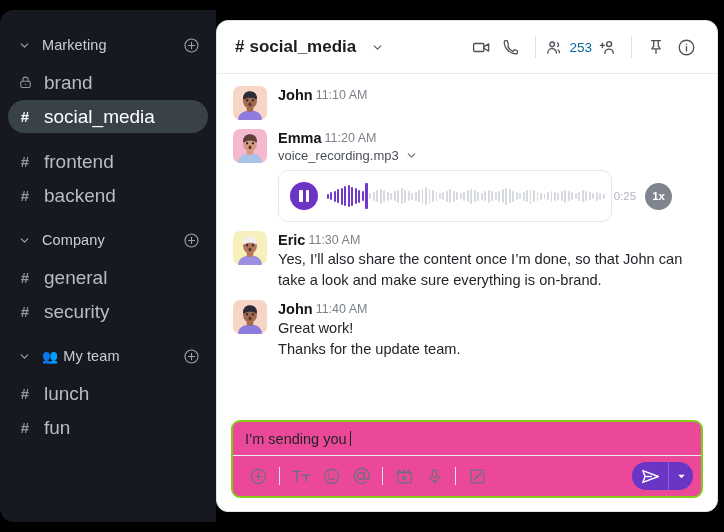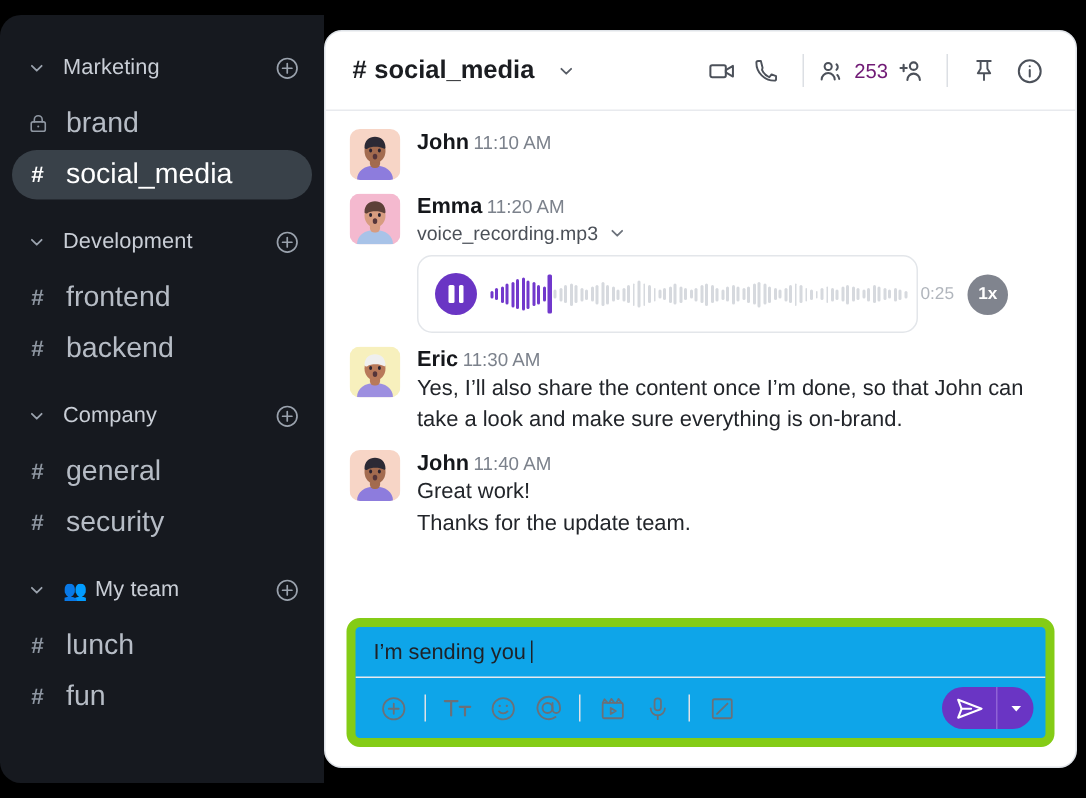--- a/index.html
+++ b/index.html
@@ -105,21 +105,21 @@
     display: flex; align-items: center; gap: 0;
     color: #4c515a;
   }
   .ch-actions .hbtn {
     width: 30px; height: 30px;
     display: flex; align-items: center; justify-content: center;
     cursor: pointer;
   }
   .hsep { width: 1px; height: 22px; background: #dcdfe4; margin: 0 9px; }
   .member-group { display: flex; align-items: center; gap: 5px; }
-  .member-count { font-size: 13.5px; color: #701a75; }
+  .member-count { font-size: 13.5px; color: #0369a1; }
 
   
   .messages {
     flex: 1 1 auto;
     padding: 12px 16px 6px 16px;
     overflow: hidden;
   }
   .msg { display: flex; margin-bottom: 9px; }
   .avatar {
     width: 34px; height: 34px; flex: 0 0 34px;
@@ -172,23 +172,23 @@
     background: #80848e;
     color: #fff;
     font-size: 11.5px; font-weight: 700;
     display: flex; align-items: center; justify-content: center;
     cursor: pointer;
   }
 
   
   .composer {
     margin: 0 14px 13px 14px;
-    border: 6px solid #84cc16;
+    border: 2px solid #84cc16;
     border-radius: 9px;
-    background: #0ea5e9;
+    background: #ec4899;
     overflow: hidden;
     flex: 0 0 auto;
   }
   .cinput {
     height: 34px;
     display: flex; align-items: center;
     padding: 0 12px;
     font-size: 14.5px; color: #1f2228;
     border-bottom: 1px solid #e7eaee;
   }
@@ -262,36 +262,20 @@
               <circle cx="12" cy="15" r="1.1" fill="currentColor" stroke="none"></circle>
             </svg>
           </span>
           <span class="cname">brand</span>
         </div>
         <div class="chan active">
           <span class="cicon">#</span>
           <span class="cname">social_media</span>
         </div>
         <div class="grp-spacer"></div>
-        <div class="group-header">
-          <span class="chev">
-            <svg width="13" height="13" viewBox="0 0 24 24" fill="none" stroke="currentColor" stroke-width="2.2" stroke-linecap="round" stroke-linejoin="round">
-              <polyline points="6 9 12 15 18 9"></polyline>
-            </svg>
-          </span>
-          <span class="gname">
-            <span>Development</span>
-          </span>
-          <span class="plus">
-            <svg width="17" height="17" viewBox="0 0 24 24" fill="none" stroke="currentColor" stroke-width="1.6" stroke-linecap="round">
-              <circle cx="12" cy="12" r="9.2"></circle>
-              <path d="M12 7.6v8.8M7.6 12h8.8"></path>
-            </svg>
-          </span>
-        </div>
         <div class="chan">
           <span class="cicon">#</span>
           <span class="cname">frontend</span>
         </div>
         <div class="chan">
           <span class="cicon">#</span>
           <span class="cname">backend</span>
         </div>
         <div class="grp-spacer"></div>
         <div class="group-header">

